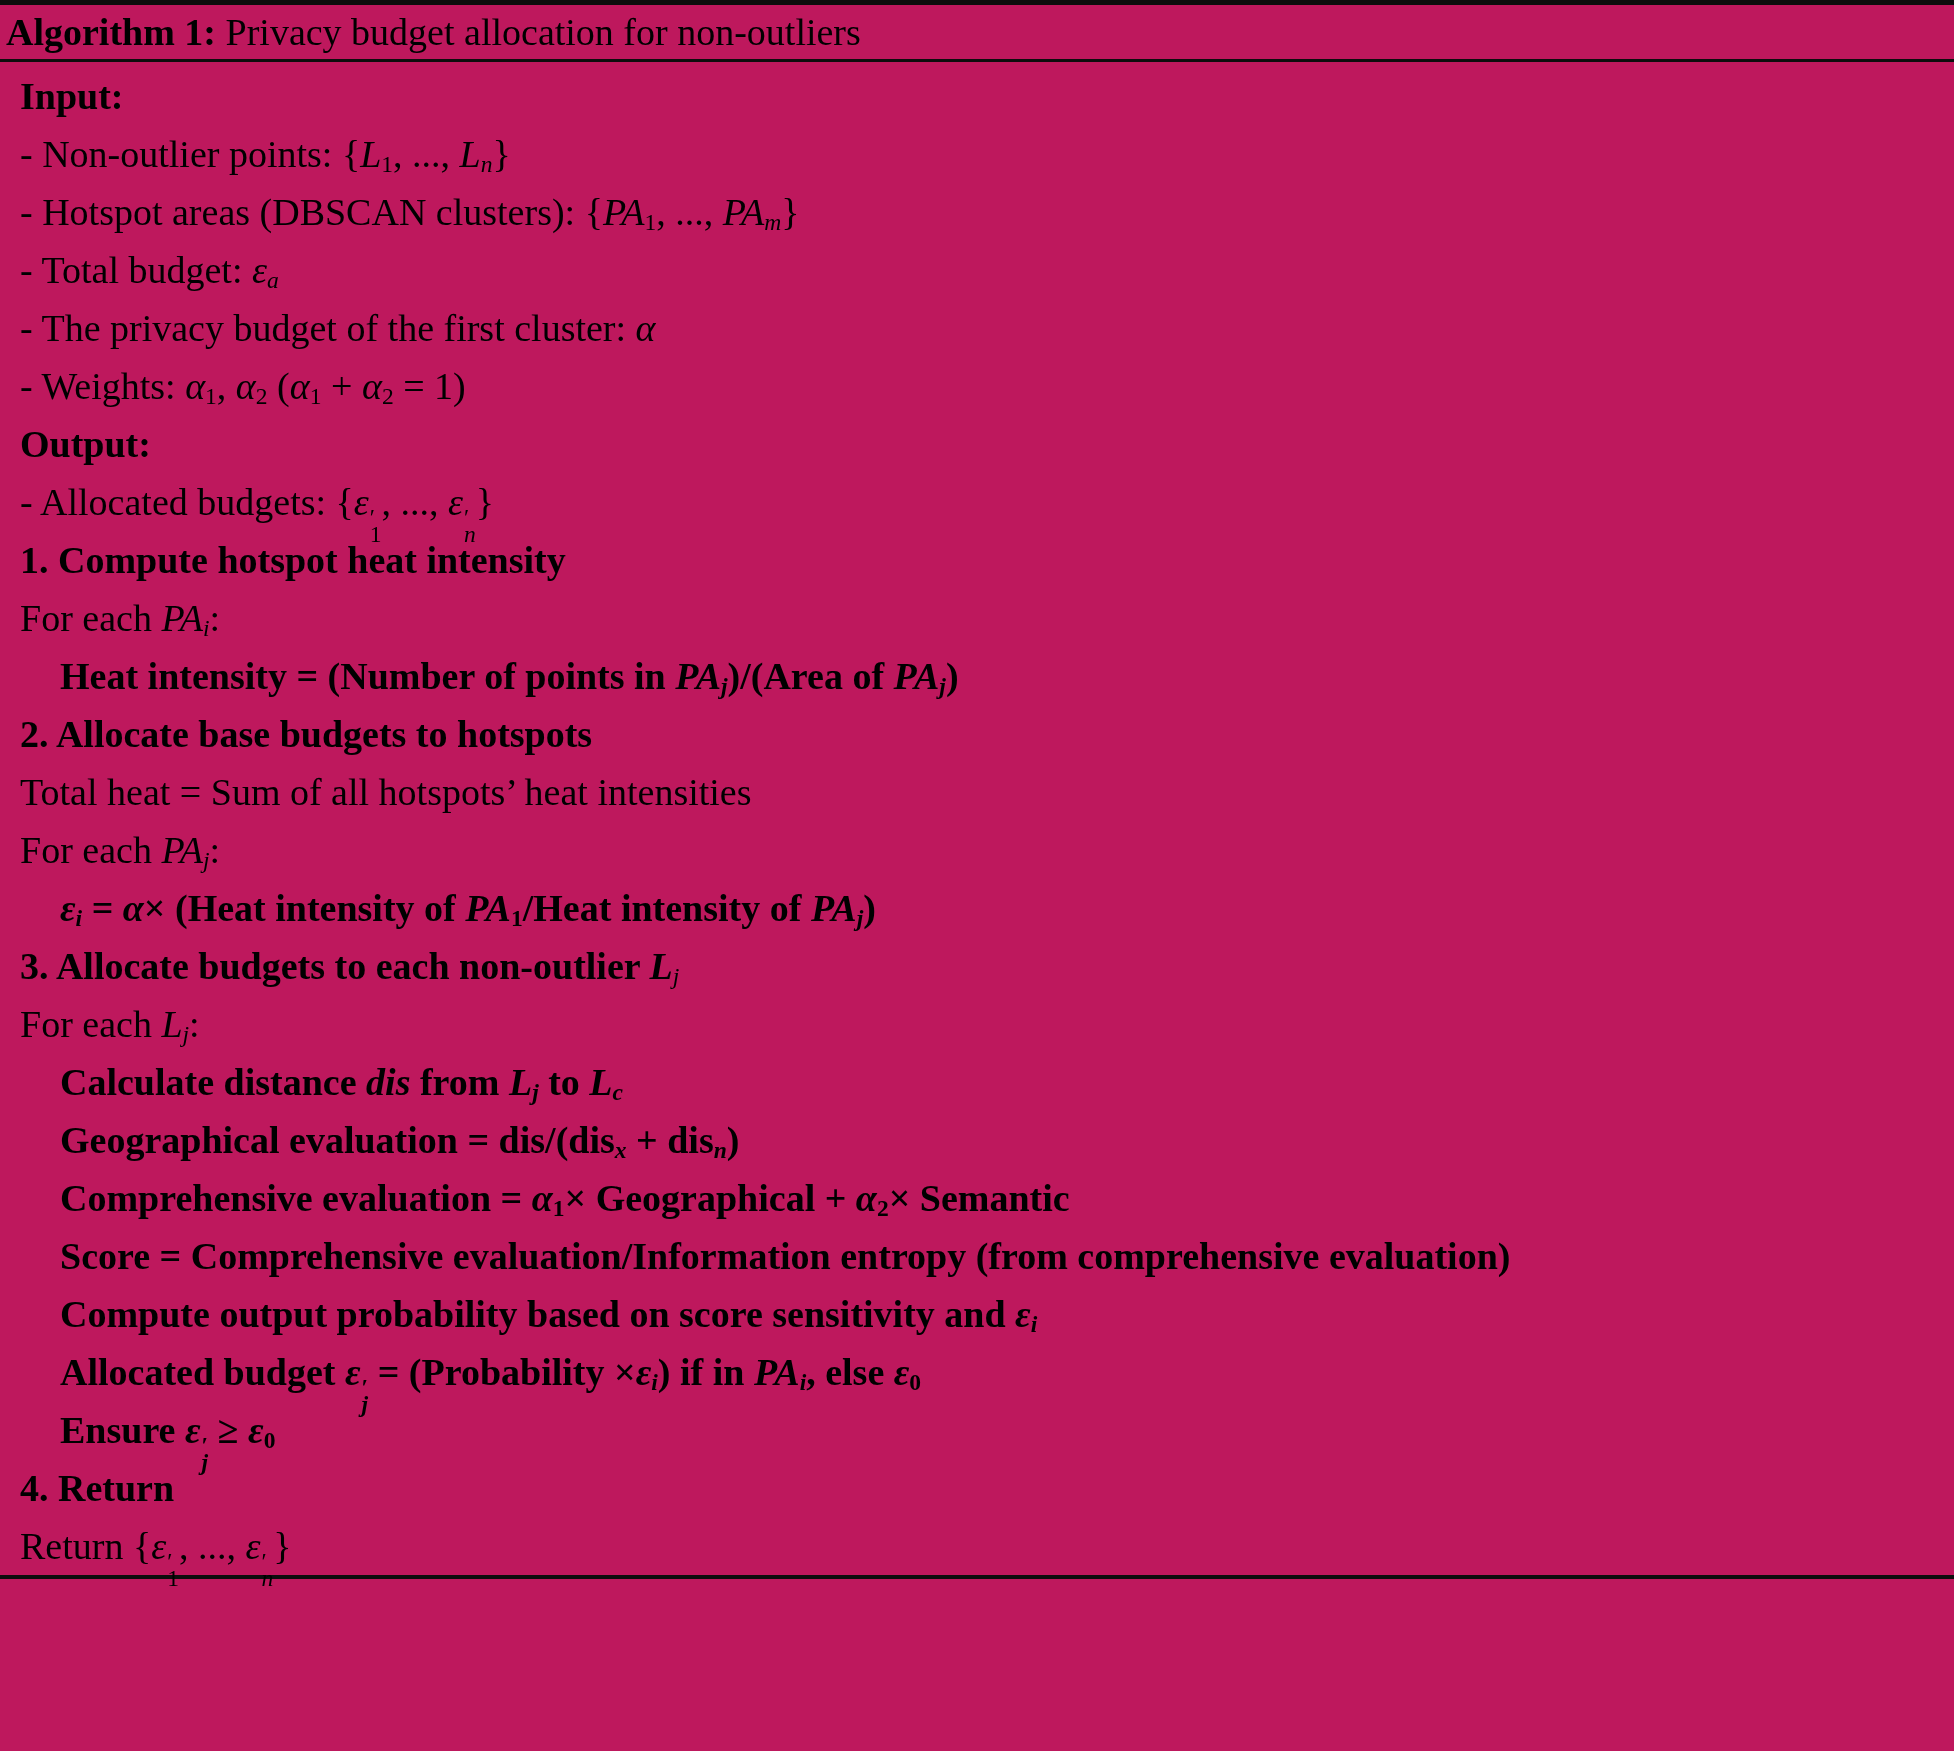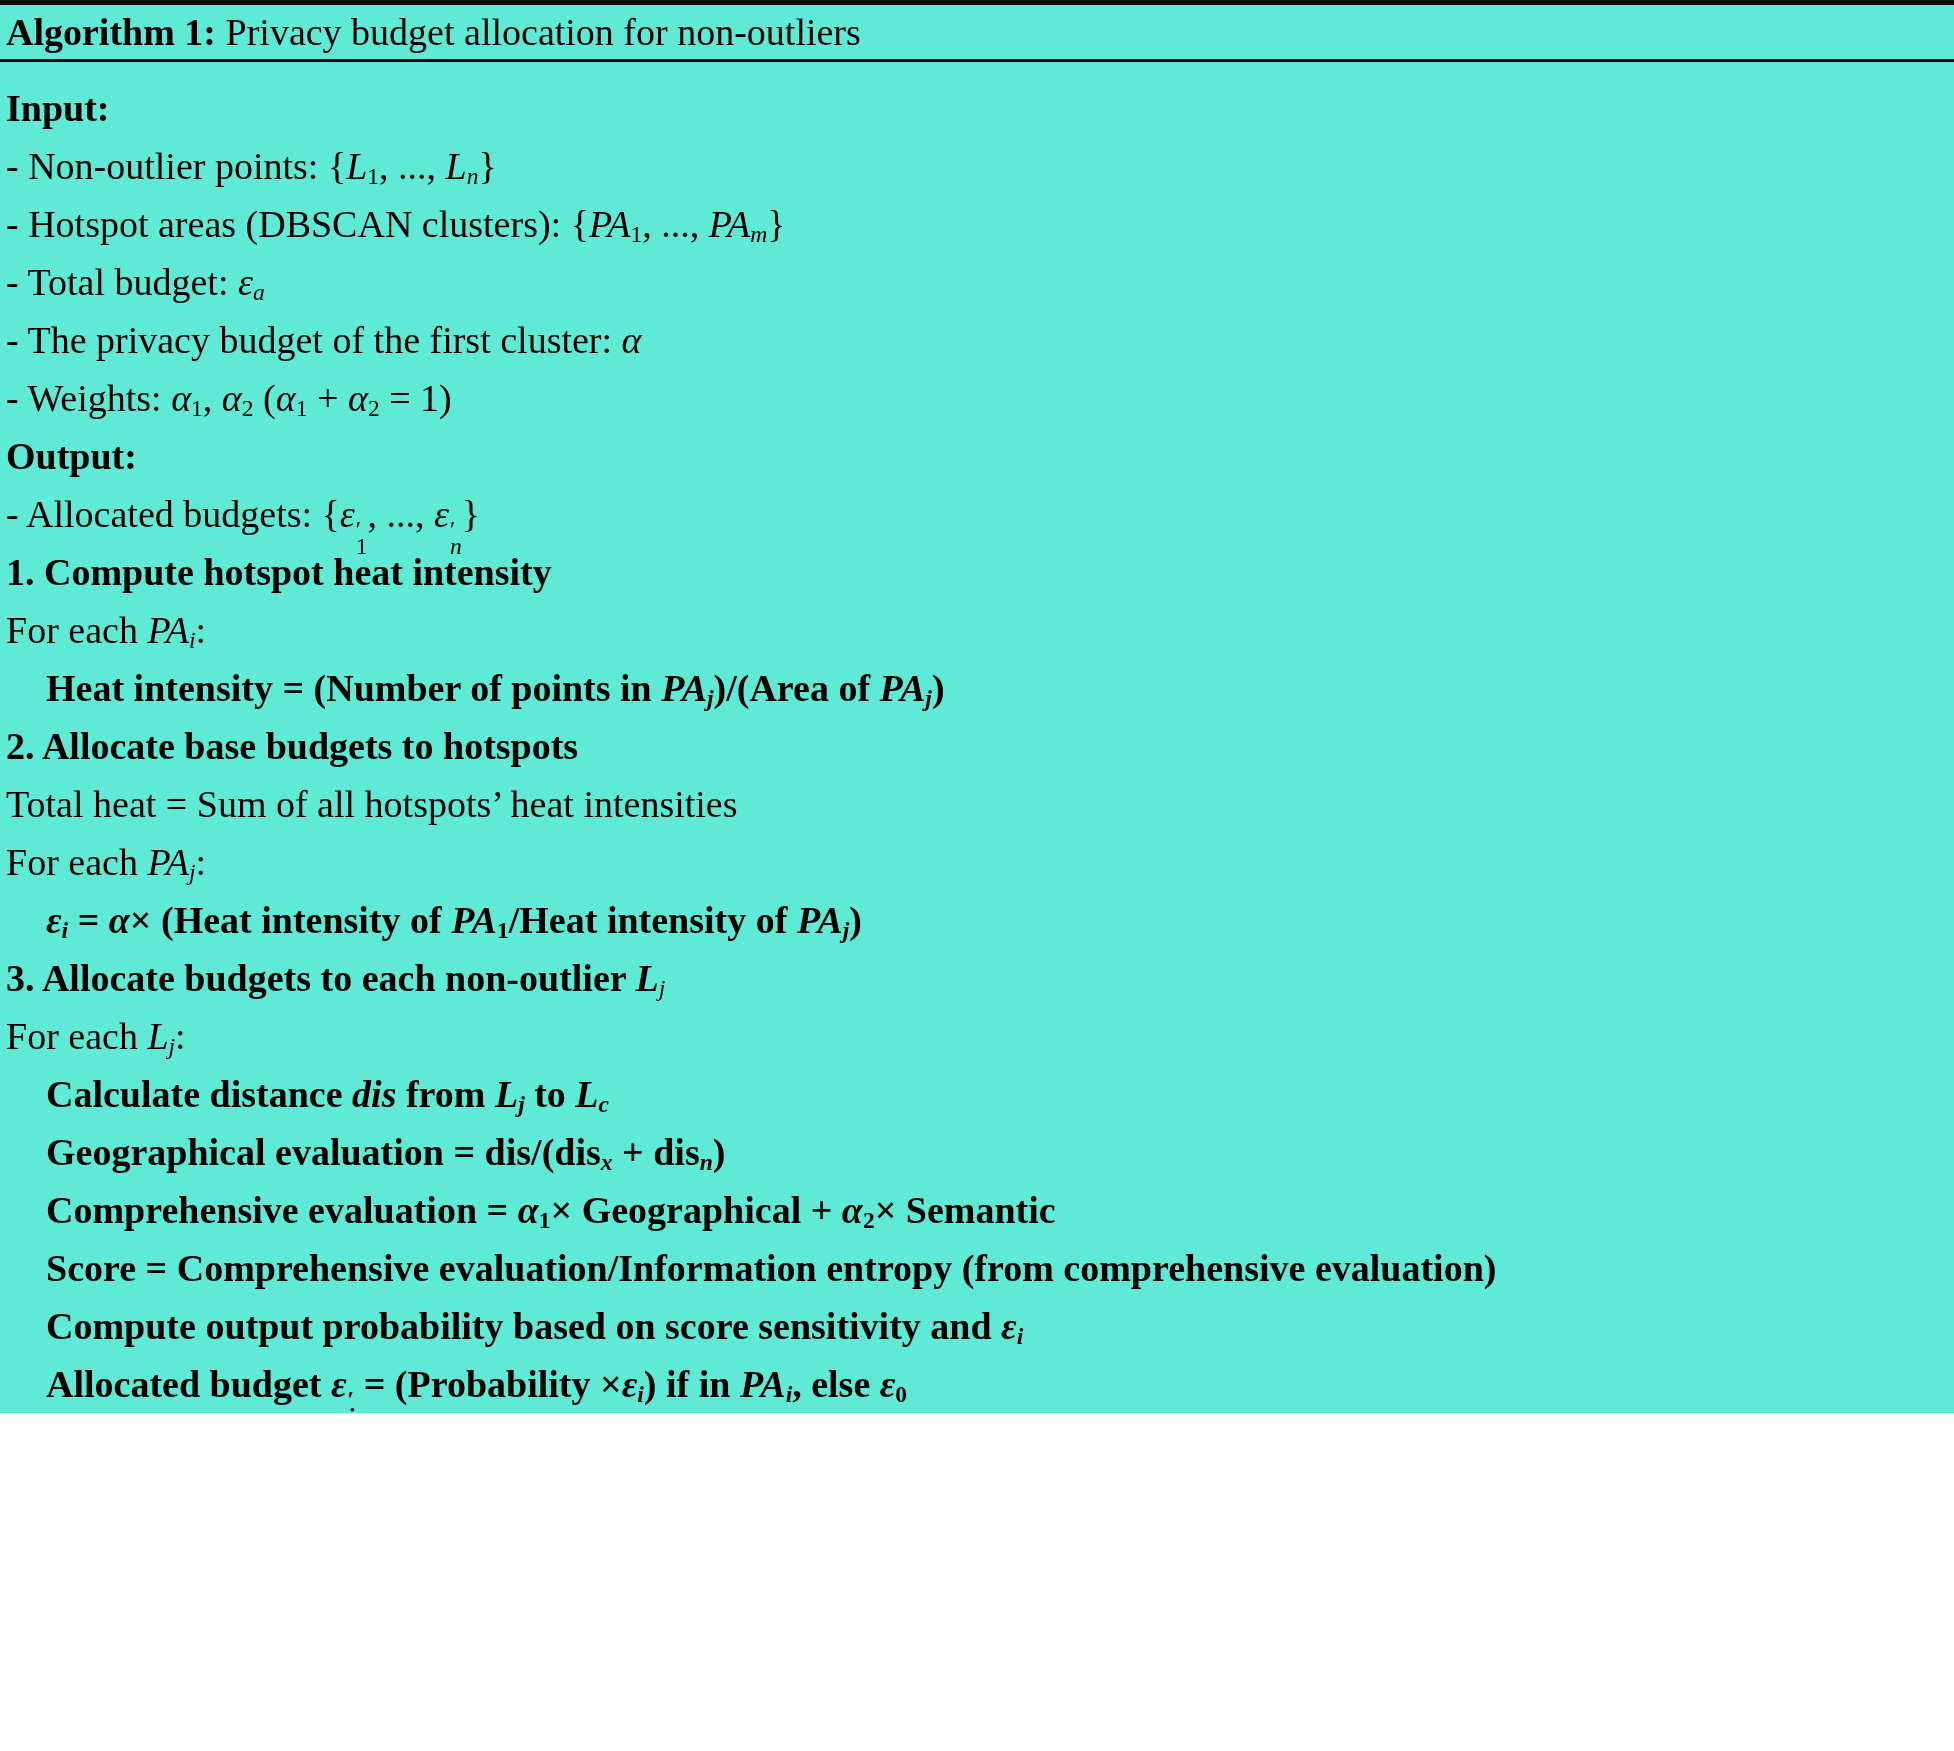--- a/index.html
+++ b/index.html
@@ -1,36 +1,36 @@
 <!DOCTYPE html>
 <html><head>
 <meta charset="utf-8">
 <style>
   html,body{margin:0;padding:0;background:#ffffff;}
   .page{
     width:1954px;
-    height:1413px;
-    background:#5eead4;
+    height:1751px;
+    background:#be185d;
     color:#000000;
     font-family:"Liberation Serif","DejaVu Serif",serif;
     font-size:38px;
     overflow:hidden;
     box-sizing:border-box;
   }
   .rule{width:100%;background:#0d0d0d;}
   .rule-top{height:5px;}
   .rule-mid{height:3px;}
   .rule-bottom{height:4px;}
   .titlebar{
     height:54px;
     line-height:54px;
     padding-left:6px;
     white-space:nowrap;
   }
-  .algo-body{padding:17px 0 0 6px;}
+  .algo-body{padding:5px 0 0 6px;margin-left:14px;}
   .line{
     line-height:58px;
     height:58px;
     white-space:nowrap;
   }
   .ind{padding-left:40px;font-weight:bold;}
   .bd{font-weight:700;}
   .it{font-style:italic;}
   sub{
     font-size:0.62em;

